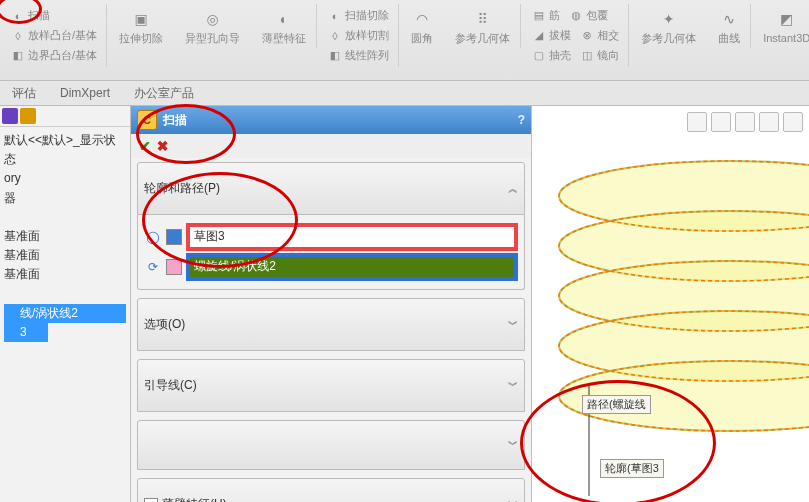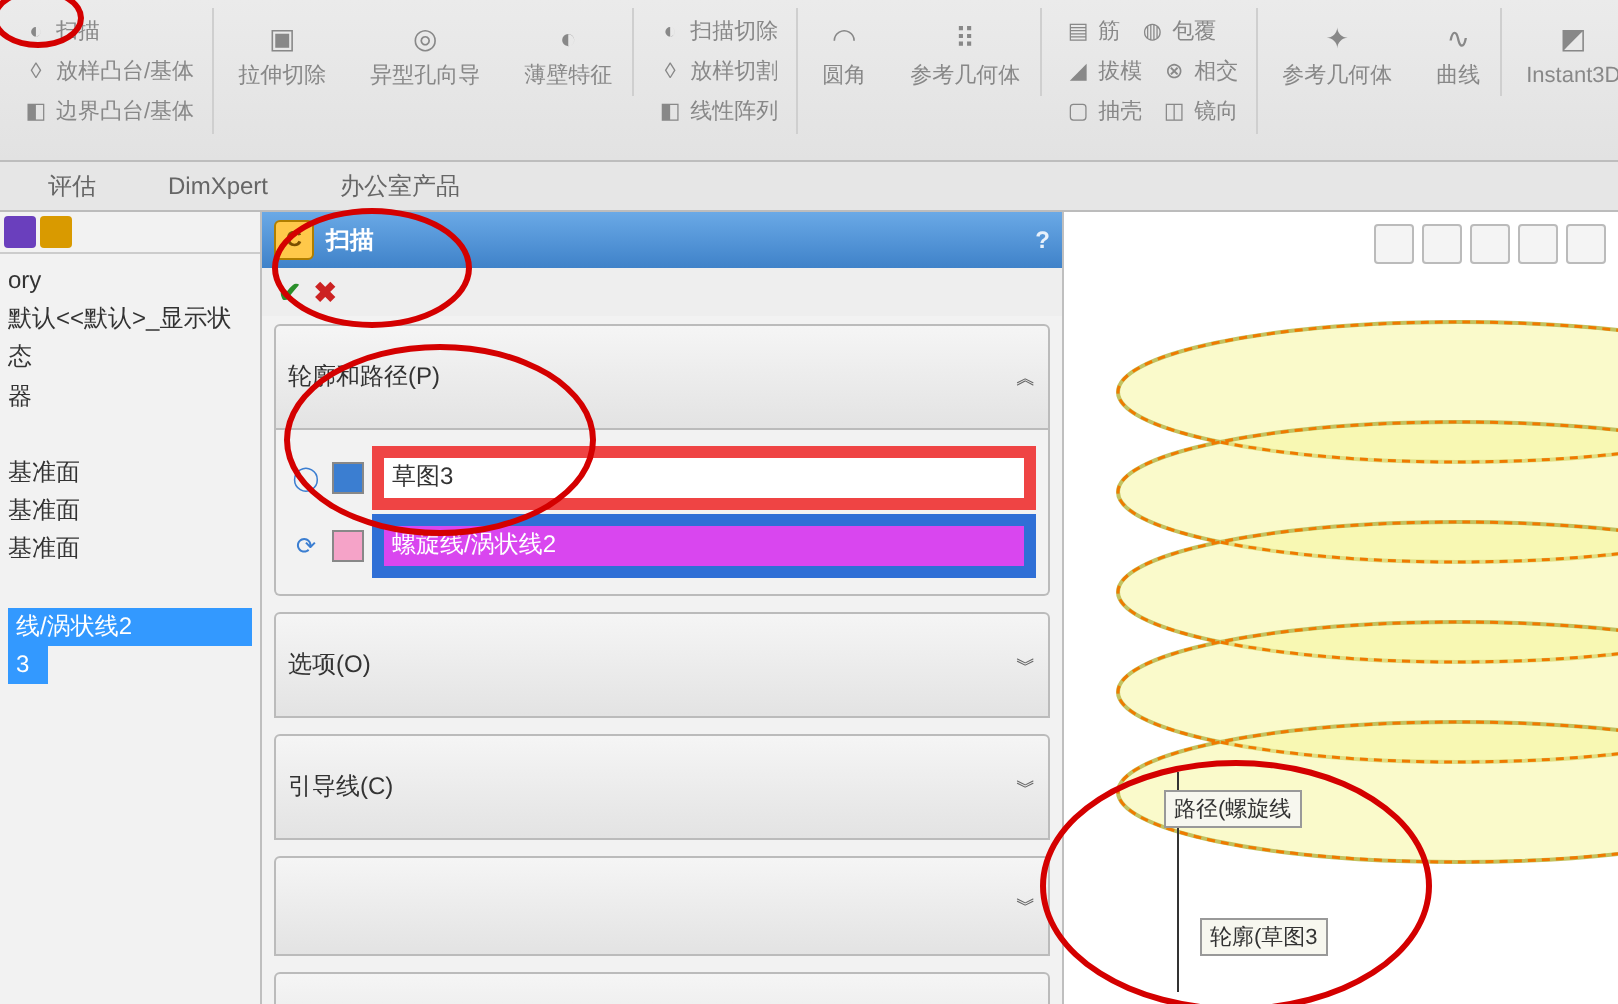--- a/index.html
+++ b/index.html
@@ -8,49 +8,49 @@
   .ribbon { display:flex; align-items:flex-start; gap:2px; padding:4px 2px 2px 2px; background:linear-gradient(#ebebeb,#e2e2e2); border-bottom:1px solid #bdbdbd; height:74px; }
   .rgrp { display:flex; flex-direction:column; align-items:center; padding:2px 6px; position:relative; }
   .rgrp.h { border-right:1px solid #cfcfcf; }
   .ico { width:22px; height:22px; display:flex; align-items:center; justify-content:center; color:#888; font-size:14px; }
   .btn3 { display:flex; flex-direction:column; align-items:center; gap:2px; padding:2px 4px; cursor:pointer; }
   .btn3 .lbl { font-size:11px; color:#888; line-height:1.1; text-align:center; white-space:nowrap;}
   .rowbtn { display:flex; align-items:center; gap:3px; font-size:11px; color:#888; padding:2px 3px; cursor:pointer; white-space:nowrap;}
   .rowbtn .sico { width:14px; height:14px; display:flex; align-items:center; justify-content:center; font-size:11px; color:#888;}
   .stack { display:flex; flex-direction:column; gap:1px; }
   .tabbar { display:flex; gap:8px; padding:2px 4px; background:#e6e6e6; border-bottom:1px solid #bcbcbc; font-size:12px; height:20px; align-items:center;}
-  .tabbar .tab { padding:0 8px; color:#333; cursor:pointer;margin-left:12px; }
+  .tabbar .tab { padding:0 8px; color:#333; cursor:pointer; }
   .tabbar .tab.dim { color:#666;}
   
   .main { display:flex; height:calc(502px - 78px - 22px); }
   .left { width:130px; background:#f2f2f2; border-right:1px solid #bfbfbf; display:flex; flex-direction:column;}
   .treeicons { display:flex; gap:2px; padding:2px; border-bottom:1px solid #ccc;}
   .treeicons span { width:16px; height:16px; background:#6a3fbd; border-radius:2px;}
   .treeicons span.b { background:#d99a00;}
   .tree { padding:4px 4px; font-size:12px; color:#333; line-height:1.6;}
-  .tree .sel { background:#3399ff; color:#fff; padding:0 4px;}
+  .tree .sel { background:#3399ff; color:#fff; padding:0 16px;}
   
   .prop { width:400px; background:#f2f2f2; border-right:1px solid #bfbfbf; display:flex; flex-direction:column; }
   .panelTitle { display:flex; align-items:center; gap:6px; background:linear-gradient(#6aa9e6,#3f82c9); color:#fff; padding:4px 6px; font-weight:bold;}
   .panelTitle .c { width:18px; height:18px; background:#ffc84a; border:1px solid #b07e00; border-radius:3px; display:flex; align-items:center; justify-content:center; font-size:11px; color:#7a4f00;}
   .panelTitle .help { margin-left:auto; color:#e8f1fb; cursor:pointer;}
   .confirmRow { display:flex; gap:6px; padding:4px 8px; background:#eee;}
   .confirmRow .ok { color:#2a8f2a; font-weight:bold; font-size:14px; cursor:pointer;}
   .confirmRow .no { color:#cc2222; font-weight:bold; font-size:14px; cursor:pointer;}
   .section { margin:4px 6px; }
   .secHd { background:linear-gradient(#f5f5f5,#e3e3e3); border:1px solid #bbb; padding:17px 6px; border-radius:3px 3px 0 0; display:flex; align-items:center; cursor:pointer;}
   .secHd .chev { margin-left:auto; color:#666; font-size:10px;}
   .secBody { border:1px solid #bbb; border-top:none; padding:6px; border-radius:0 0 3px 3px;}
   .fieldRow { display:flex; align-items:center; gap:4px; margin:2px 0;}
   .fieldRow .pre { width:18px; display:flex; align-items:center; justify-content:center; color:#3b7ed1;}
   .fieldRow .sw { width:14px; height:14px; border:1px solid #888;}
   .fieldRow .sw.blue { background:#3b7ed1;}
   .fieldRow .sw.pink { background:#f5a3c8;}
-  .fld { flex:1; border:6px solid #ef4444; height:18px; padding:1px 4px; background:#fff; font-size:12px;}
-  .fld.selected { background:#d946ef; color:#fff; border-color:#2f6fd6;}
+  .fld { flex:1; border:4px solid #ef4444; height:18px; padding:1px 4px; background:#fff; font-size:12px;}
+  .fld.selected { background:#4d7c0f; color:#fff; border-color:#2f6fd6;}
   .chk { width:12px; height:12px; border:1px solid #888; background:#fff; margin-right:4px;}
   
   .view { flex:1; background:#fff; position:relative; overflow:hidden;}
   .vtools { position:absolute; right:6px; top:6px; display:flex; gap:4px;}
   .vtools span { width:18px; height:18px; border:1px solid #bbb; background:#f4f4f4; border-radius:2px;}
   svg.spring { position:absolute; top:30px; right:-60px; }
   .callout { position:absolute; font-size:11px; background:#f7f7ef; border:1px solid #999; padding:1px 4px;}
   
   .anno { position:absolute; border:3px solid #d40000; border-radius:50%; pointer-events:none;}
 </style>
@@ -155,22 +155,22 @@
 </div>
 
 <div class="main">
 
   <div class="left">
     <div class="treeicons">
       <span></span>
       <span class="b"></span>
     </div>
     <div class="tree">
+      <div>默认&lt;&lt;默认&gt;_显示状态</div>
       <div>ory</div>
-      <div>默认&lt;&lt;默认&gt;_显示状态</div>
       <div>器</div>
       <br>
       <div>基准面</div>
       <div>基准面</div>
       <div>基准面</div>
       <br>
       <div class="sel">线/涡状线2</div>
       <div class="sel" style="width:12px;">3</div>
     </div>
   </div>

